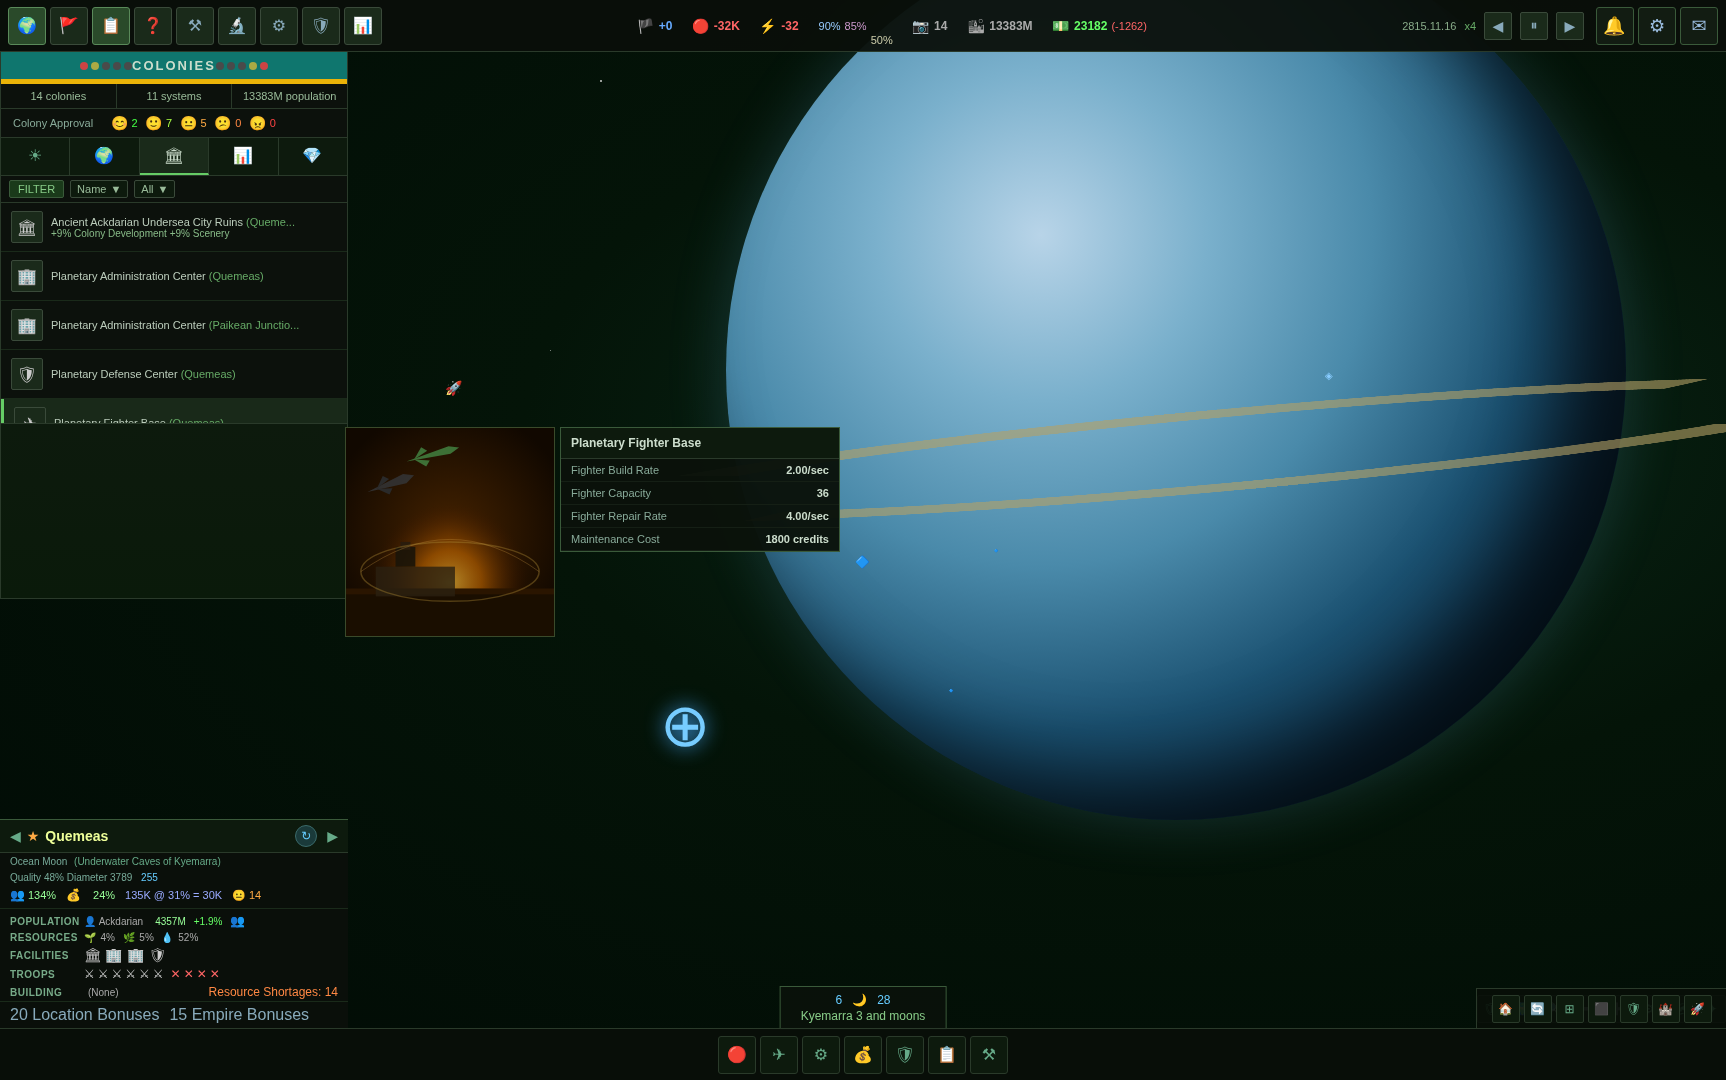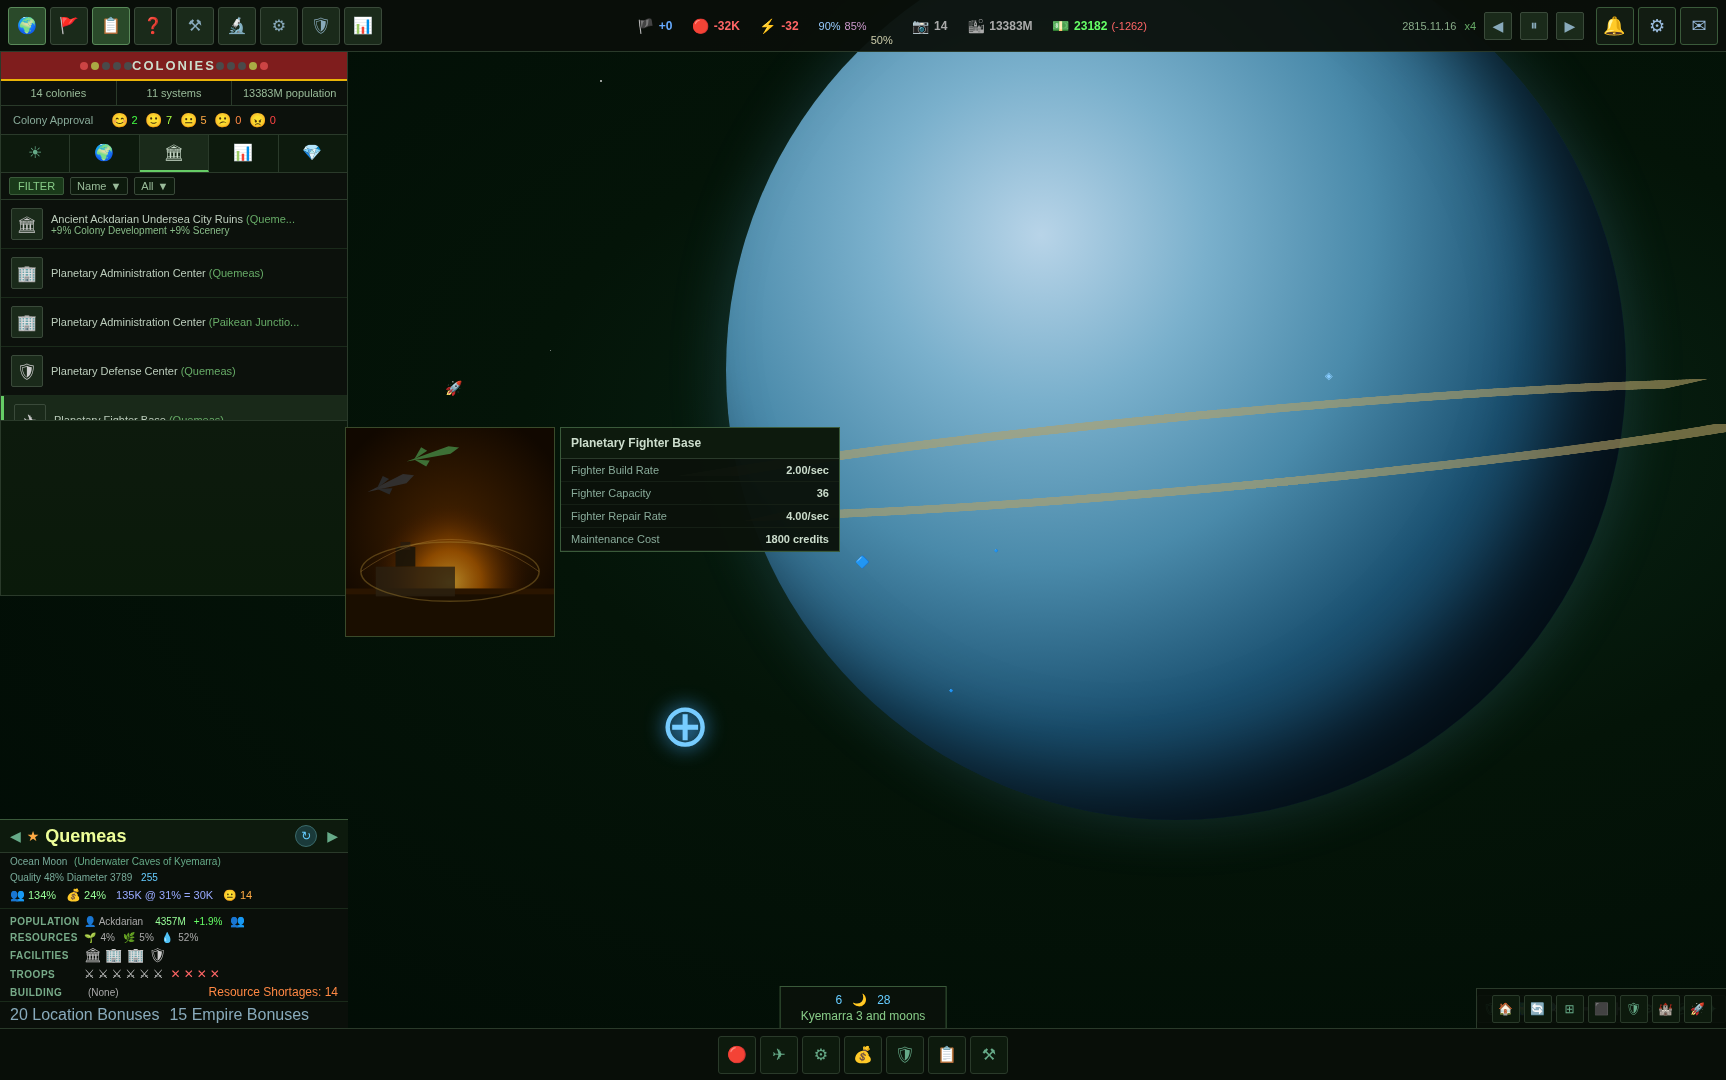--- a/index.html
+++ b/index.html
@@ -151,22 +151,22 @@
       border: 1px solid #2a3a2a;
       border-top: none;
       z-index: 50;
     }
 
     #colony-title-bar {
       display: flex;
       align-items: center;
       justify-content: center;
       padding: 6px 8px;
-      background: #7f1d1d;
-      border-bottom: 2px solid #eab308;
+      background: #0f766e;
+      border-bottom: 5px solid #eab308;
       gap: 0;
     }
     .title-decorators { display: flex; gap: 3px; }
     .dot { width: 8px; height: 8px; border-radius: 50%; display: inline-block; }
     .dot-red { background: #c44; }
     .dot-yellow { background: #aa4; }
 
     #colony-title {
       font-size: 13px;
       font-weight: bold;
@@ -328,21 +328,21 @@
 
     #colony-info-header {
       display: flex;
       align-items: center;
       padding: 5px 10px;
       background: #0d1a0d;
       border-bottom: 1px solid #2a3a2a;
       gap: 6px;
     }
     .star-icon { color: #fa4; font-size: 14px; }
-    #colony-name { color: #ef9; font-size: 18px; font-weight: bold; }
+    #colony-name { color: #ef9; font-size: 14px; font-weight: bold; }
     .nav-arrow { color: #6a8; cursor: pointer; font-size: 14px; }
     .refresh-btn {
       margin-left: auto;
       background: #1a3a3a;
       border: 1px solid #3a6a6a;
       border-radius: 50%;
       width: 22px;
       height: 22px;
       display: flex;
       align-items: center;
@@ -754,21 +754,21 @@
     <span style="color:#6cf;margin-left:6px;">255</span>
   </div>
 
   <div class="colony-stat-row">
     <div class="csr-item">
       <span class="csr-icon">👥</span>
       <span style="color:#9f9;">134%</span>
     </div>
     <div class="csr-item">
       <span class="csr-icon">💰</span>
-      <span style="color:#9f9;">24%</span>
+      <span style="color:#9f9;margin-left:9px;">24%</span>
     </div>
     <div class="csr-item">
       <span style="color:#9af;">135K @ 31% = 30K</span>
     </div>
     <div class="csr-item">
       <span>😐</span>
       <span style="color:#fa4;">14</span>
     </div>
   </div>
 

